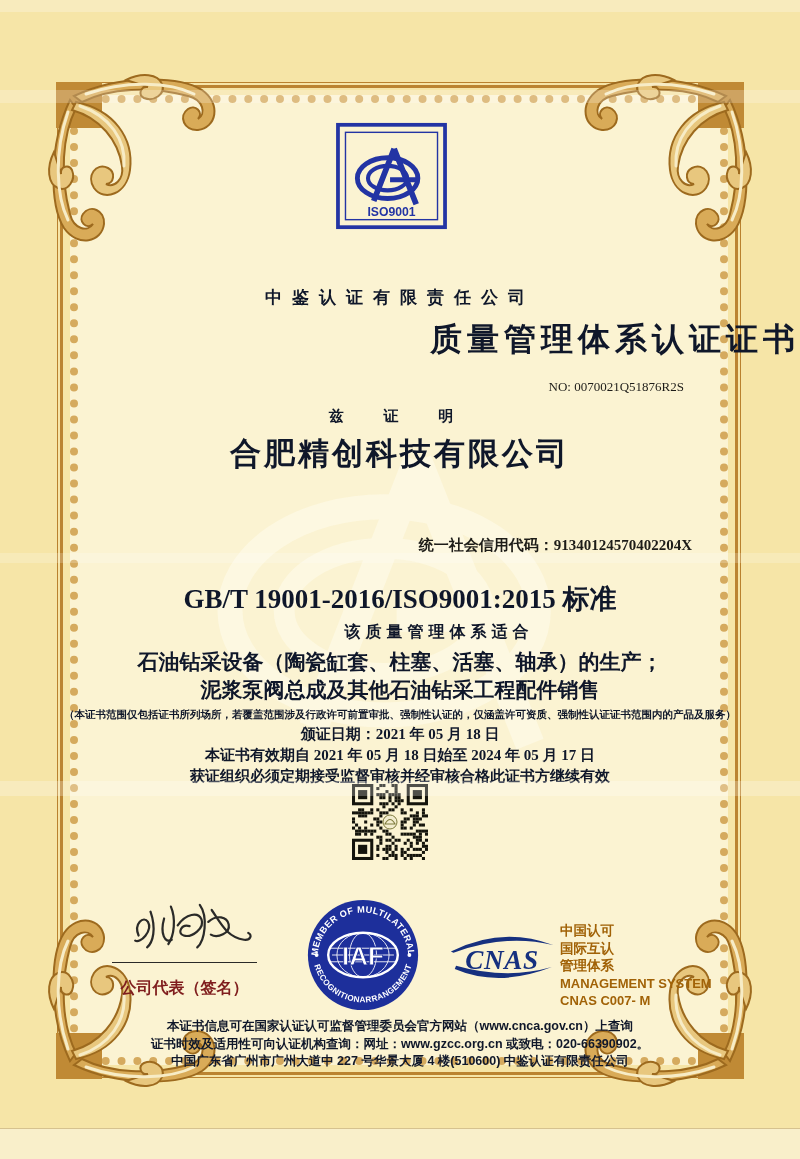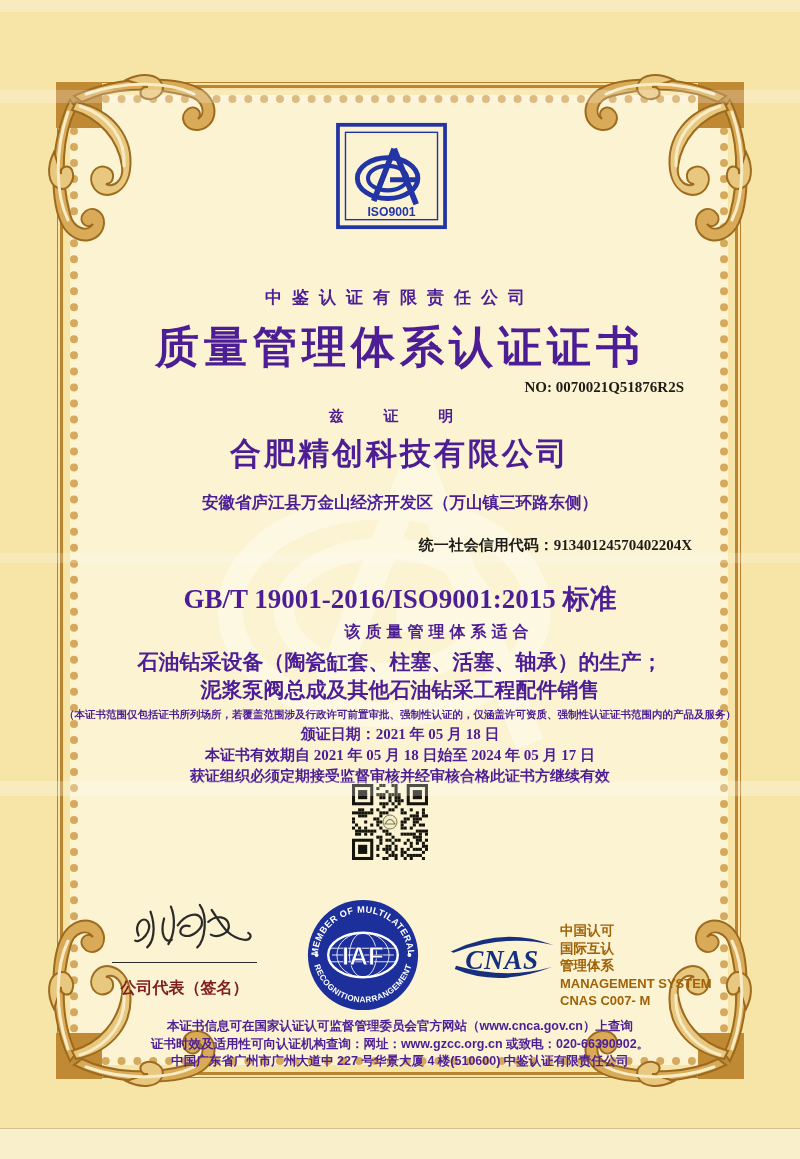--- a/index.html
+++ b/index.html
@@ -16,29 +16,29 @@
   .fl-tl{left:30px;top:56px;}
   .fl-tr{right:30px;top:56px;transform:scaleX(-1);}
   .fl-bl{left:30px;bottom:54px;transform:scaleY(-1);}
   .fl-br{right:30px;bottom:54px;transform:scale(-1,-1);}
   
   .band{position:absolute;left:0;width:100%;pointer-events:none;z-index:9;}
   
   .watermark{position:absolute;left:155px;top:405px;width:500px;height:395px;
              color:#fffdf0;opacity:.5;z-index:2;pointer-events:none;}
   .content{position:absolute;inset:0;z-index:4;}
-  .abs{position:absolute;left:0;width:100%;text-align:center;color:#4c1d95;}
+  .abs{position:absolute;left:0;width:100%;text-align:center;color:#0f172a;}
   .right{position:absolute;text-align:right;color:#1d1c18;}
   .sans{font-family:"Liberation Sans","DejaVu Sans",sans-serif;}
   
   .camark{position:absolute;left:335px;top:122px;width:113px;height:108px;color:#2334a4;}
   
   .issuer{top:286px;font-size:17px;letter-spacing:10px;font-weight:600;}
-  .title{top:318px;font-size:44px;font-weight:bold;letter-spacing:5px;}
-  .certno{top:379px;right:116px;font-size:15px;font-weight:bold;font-family:"Liberation Serif",serif;}
+  .title{top:318px;font-size:32px;font-weight:bold;letter-spacing:5px;text-align:right;}
+  .certno{top:379px;right:116px;font-size:13px;font-weight:normal;font-family:"Liberation Serif",serif;}
   .hereby{top:407px;font-size:15px;letter-spacing:18px;font-weight:600;}
   .company{top:433px;font-size:31px;font-weight:bold;letter-spacing:3px;}
   .address{top:492px;font-size:16.5px;font-weight:bold;}
   .creditcode{top:536px;right:108px;font-size:15px;font-weight:bold;}
   .conform{top:559px;font-size:16px;letter-spacing:7px;font-weight:600;}
   .standard{top:581px;font-size:27px;font-weight:bold;}
   .scopelbl{top:622px;font-size:16px;letter-spacing:5px;font-weight:600;padding-left:39px;}
   .scope1{top:648px;font-size:21px;font-weight:bold;}
   .scope2{top:676px;font-size:21px;font-weight:bold;}
   .fineprint{top:708px;font-size:10.5px;font-weight:bold;}
@@ -128,21 +128,20 @@
         <use href="#caglyph"></use>
       </g>
       <text x="60" y="100" text-anchor="middle" font-family="Liberation Sans, sans-serif" font-size="13" font-weight="bold" fill="currentColor">ISO9001</text>
     </svg>
 
     <div class="abs issuer">中鉴认证有限责任公司</div>
     <div class="abs title sans">质量管理体系认证证书</div>
     <div class="right certno">NO: 0070021Q51876R2S</div>
     <div class="abs hereby">兹 证 明</div>
     <div class="abs company sans">合肥精创科技有限公司</div>
-    <div class="abs address">安徽省庐江县万金山经济开发区（万山镇三环路东侧）</div>
     <div class="right creditcode">统一社会信用代码：91340124570402204X</div>
     <div class="abs standard">GB/T 19001-2016/ISO9001:2015 标准</div>
     <div class="abs scopelbl">该质量管理体系适合</div>
     <div class="abs scope1 sans">石油钻采设备（陶瓷缸套、柱塞、活塞、轴承）的生产；</div>
     <div class="abs scope2 sans">泥浆泵阀总成及其他石油钻采工程配件销售</div>
     <div class="abs fineprint">（本证书范围仅包括证书所列场所，若覆盖范围涉及行政许可前置审批、强制性认证的，仅涵盖许可资质、强制性认证证书范围内的产品及服务）</div>
     <div class="abs issuedate">颁证日期：2021 年 05 月 18 日</div>
     <div class="abs validity">本证书有效期自 2021 年 05 月 18 日始至 2024 年 05 月 17 日</div>
     <div class="abs supervision">获证组织必须定期接受监督审核并经审核合格此证书方继续有效</div>
 

